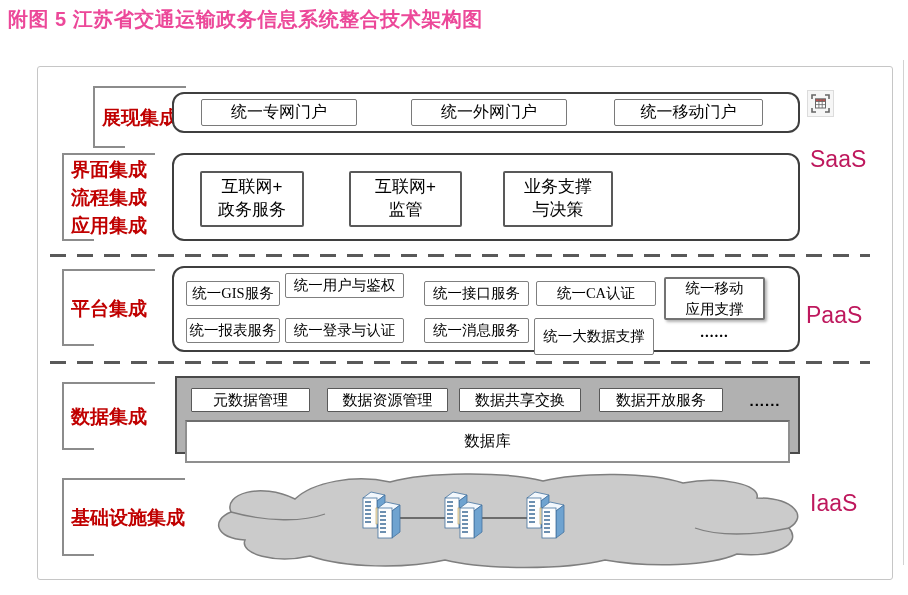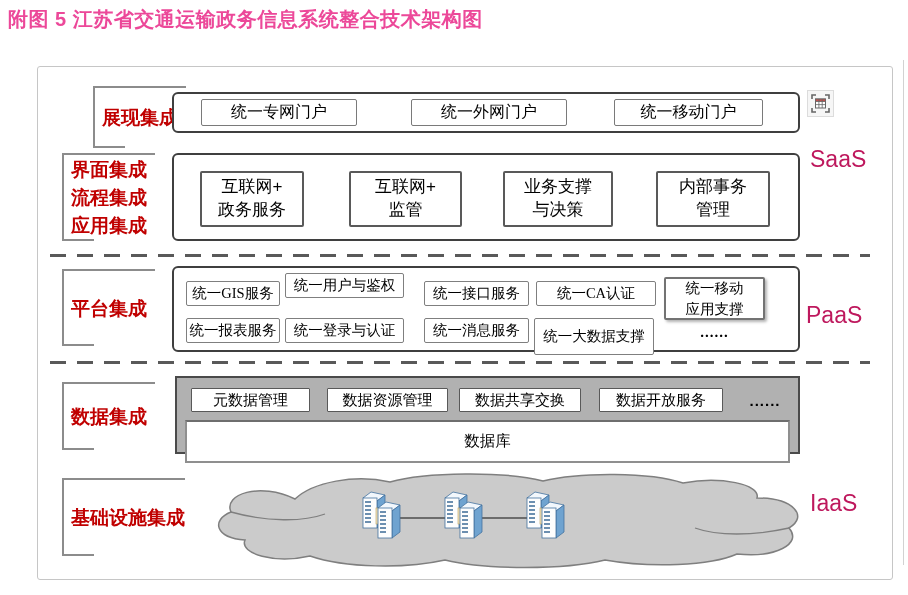--- a/index.html
+++ b/index.html
@@ -22,21 +22,21 @@
     border-top:2px solid #8c8c8c;border-left:2px solid #8c8c8c;
     display:flex;flex-direction:column;justify-content:center;
     padding-left:7px;box-sizing:border-box;
   }
   .bracket::after{
     content:"";position:absolute;left:-2px;bottom:0;width:32px;height:0;
     border-bottom:2px solid #8c8c8c;
   }
   .red-label{color:#c00000;font-weight:bold;font-size:19px;line-height:28px;white-space:nowrap;}
   .row-box{
-    border:2px solid #3f3f3f;border-radius:6px;background:#fff;box-sizing:border-box;
+    border:2px solid #3f3f3f;border-radius:12px;background:#fff;box-sizing:border-box;
   }
   .chip{
     position:absolute;background:#fff;border:1.5px solid #7a7a7a;border-radius:2px;
     display:flex;align-items:center;justify-content:center;
     font-size:16px;color:#000;box-sizing:border-box;white-space:nowrap;
   }
   .chip-2line{
     border:2px solid #595959;flex-direction:column;font-size:17px;line-height:1.35;
   }
   .chip-paas{font-size:14.5px;border:1.5px solid #7f7f7f;}
@@ -115,24 +115,20 @@
     <span>互联网+</span>
     <span>政务服务</span>
   </div>
   <div class="chip chip-2line" style="left:175px;top:16px;width:113px;height:56px;">
     <span>互联网+</span>
     <span>监管</span>
   </div>
   <div class="chip chip-2line" style="left:329px;top:16px;width:110px;height:56px;">
     <span>业务支撑</span>
     <span>与决策</span>
-  </div>
-  <div class="chip chip-2line" style="left:482px;top:16px;width:114px;height:56px;">
-    <span>内部事务</span>
-    <span>管理</span>
   </div>
 </div>
 <div class="abs tag" style="left:810px;top:146px;">SaaS</div>
 
 <div class="abs dashes" style="left:50px;top:254px;width:820px;"></div>
 
 <div class="abs bracket" style="left:62px;top:269px;width:93px;height:77px;">
   <span class="red-label">平台集成</span>
 </div>
 <div class="abs row-box" style="left:172px;top:266px;width:628px;height:86px;font-family:Liberation Serif, serif;">

